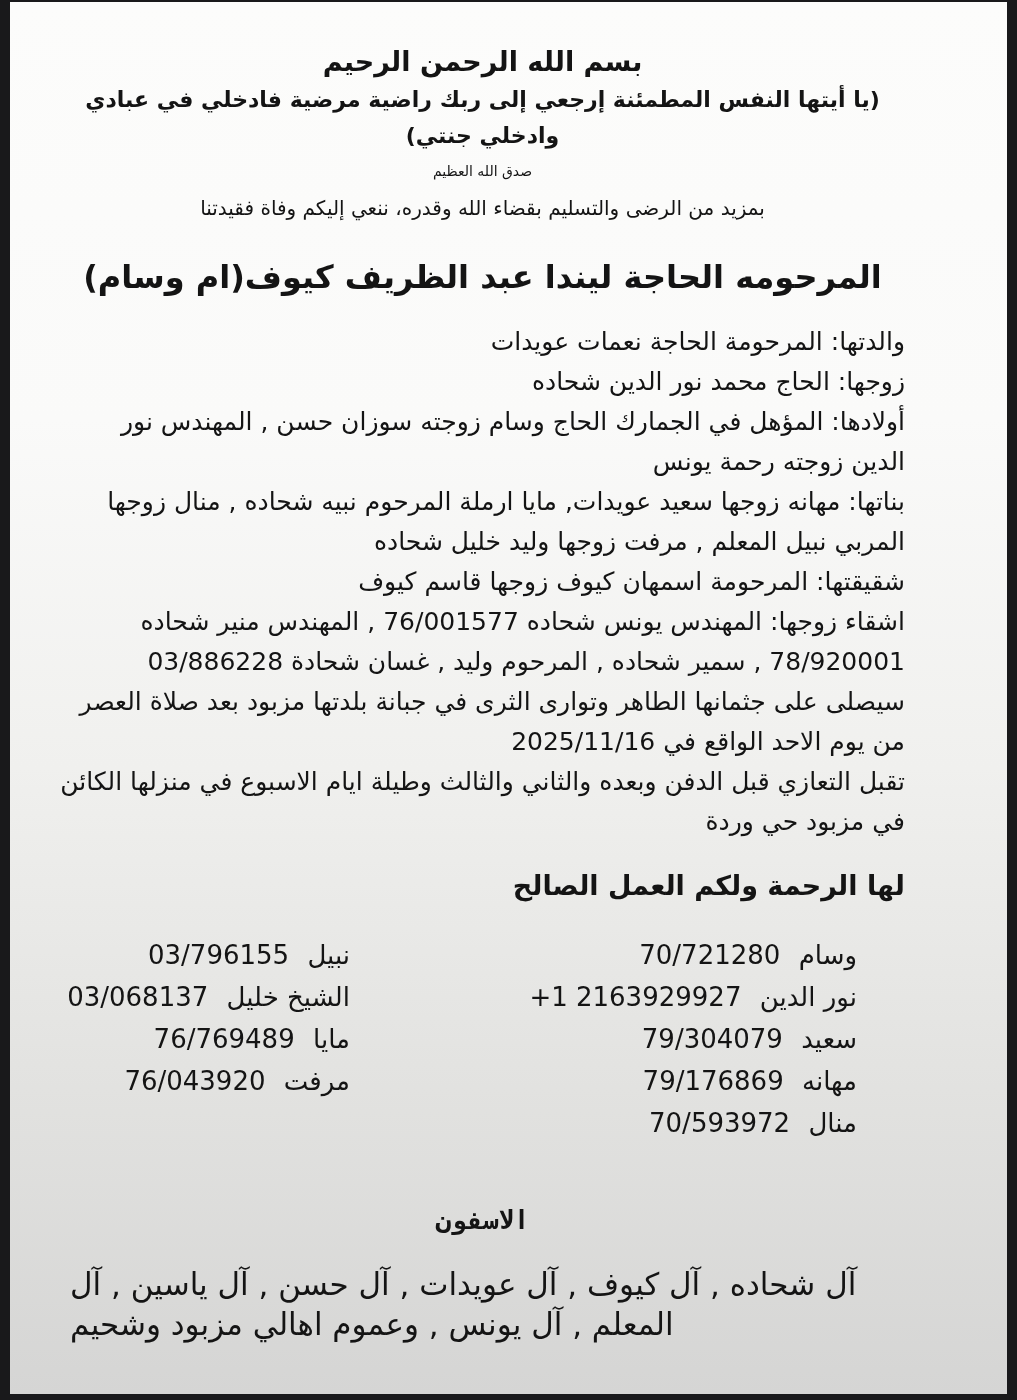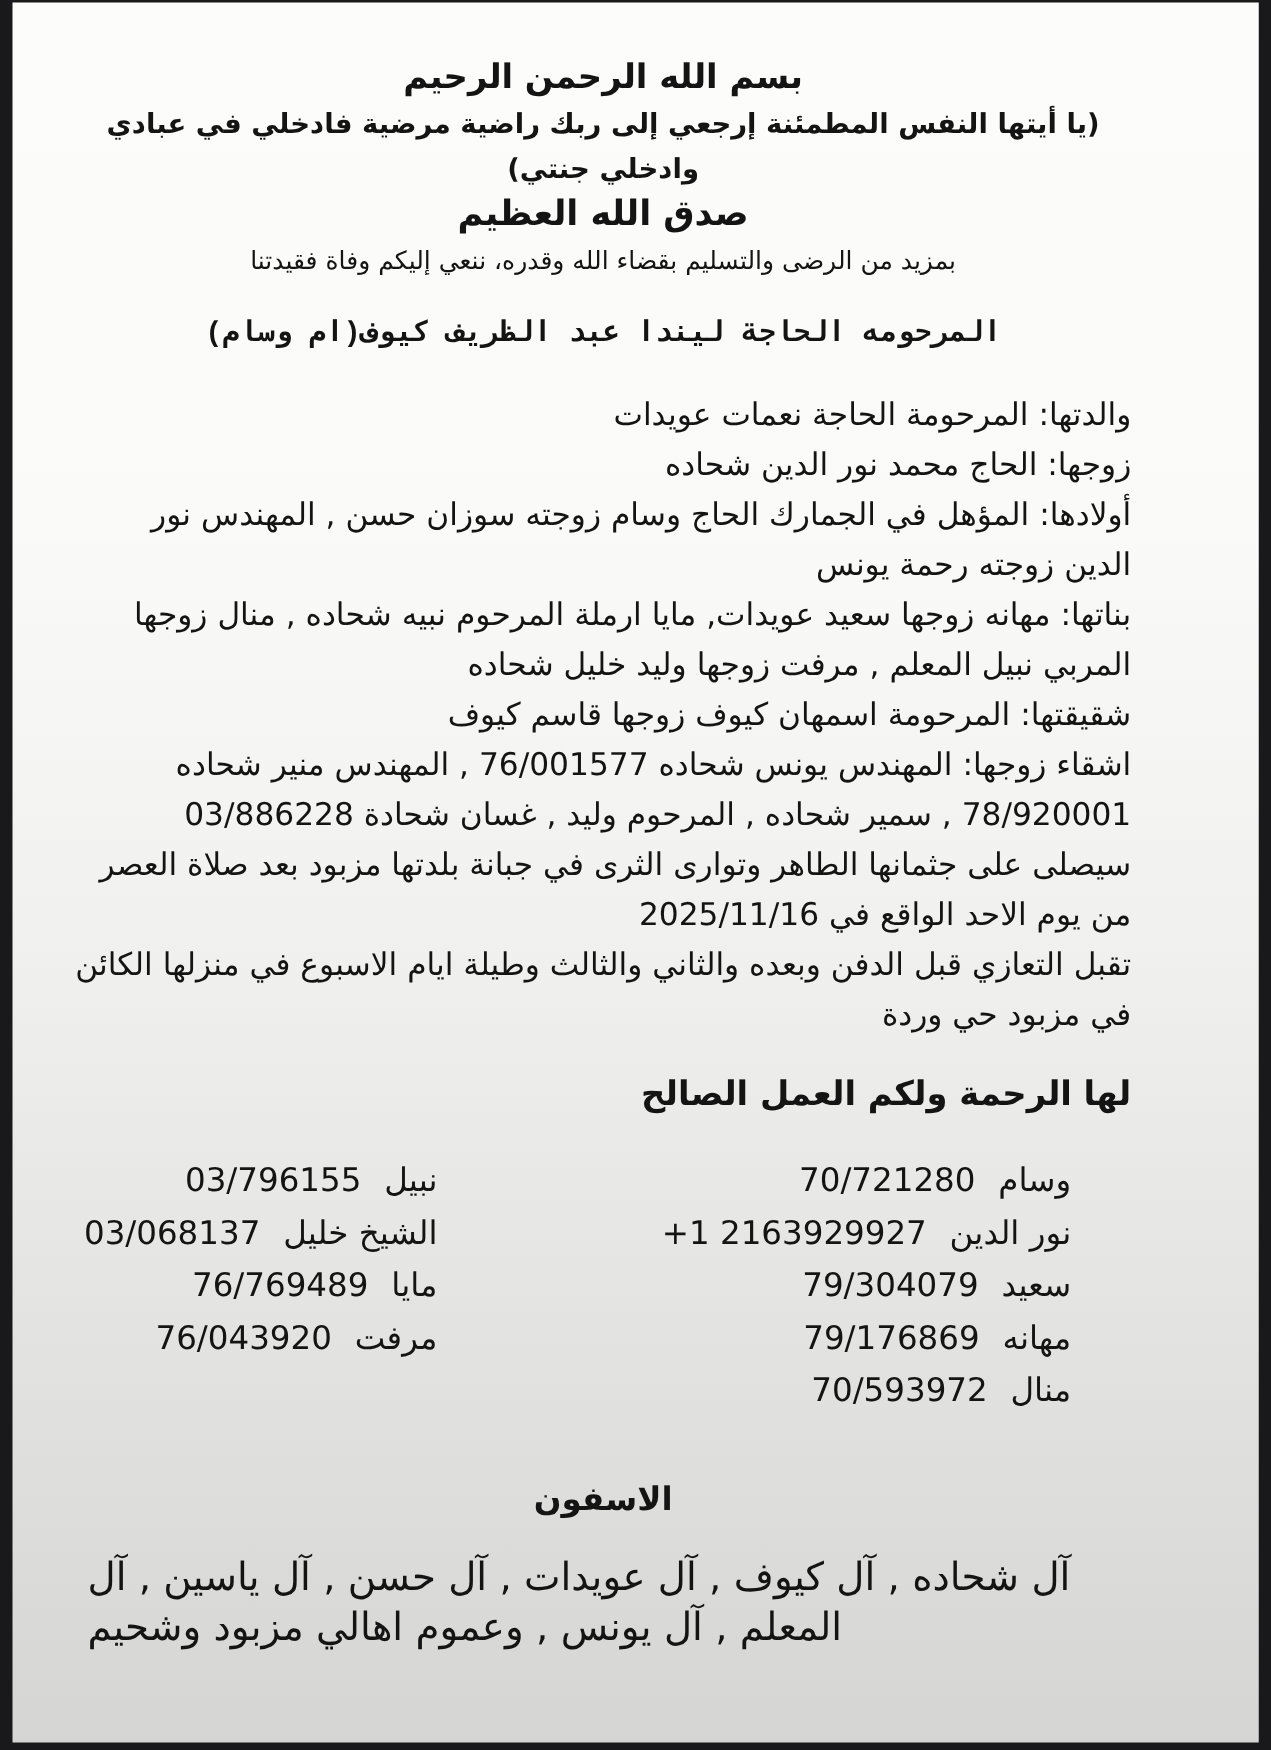--- a/index.html
+++ b/index.html
@@ -18,44 +18,44 @@
   }
   .content{
     position:absolute;top:0;right:102px;left:50px;
     text-align:right;
   }
   p,h1,h2{margin:0;}
   .center{text-align:center;}
 
   .basmala{margin-top:40px;font-size:27px;line-height:40px;font-weight:bold;}
   .verse{font-size:22px;line-height:36px;font-weight:bold;}
-  .sadaqa{font-size:28px;line-height:34px;font-weight:bold;}
+  .sadaqa{font-size:14px;line-height:34px;font-weight:normal;}
   .intro{font-size:20px;line-height:40px;}
-  .title{margin-top:16px;font-size:23px;line-height:46px;font-weight:bold;font-family:Liberation Mono, monospace;}
+  .title{margin-top:26px;font-size:32px;line-height:46px;font-weight:bold;}
 
   .details{margin-top:22px;}
   .details p{font-size:25px;line-height:40px;font-weight:normal;}
 
   .mercy{margin-top:22px;font-size:27px;line-height:44px;font-weight:bold;text-align:right;}
 
   .contacts{
     display:flex;justify-content:space-between;
     margin-top:26px;margin-left:0;padding-left:0;
     padding-right:0;
   }
   .col{font-size:26px;line-height:42px;}
   .col .row{white-space:nowrap;text-align:right;}
   .col-right{width:310px;margin-left:0;margin-right:0;padding-left:0;}
   .col-right{margin-left:auto;}
   .contacts{direction:rtl;}
   .col-right{order:0;margin-right:48px;}
   .col-left{order:1;width:290px;}
   .phone{direction:ltr;unicode-bidi:isolate;margin-right:10px;display:inline-block;}
 
-  .mourners-title{margin-top:46px;font-size:26px;line-height:40px;font-weight:bold;}
+  .mourners-title{margin-top:58px;font-size:26px;line-height:40px;font-weight:bold;font-family:Liberation Mono, monospace;}
   .mourners-text{
     margin-top:22px;font-size:31px;line-height:40px;
     text-align:left;margin-right:-30px;margin-left:10px;
   }
 </style>
 </head>
 <body>
 
 <div class="paper">
   <div class="content">

